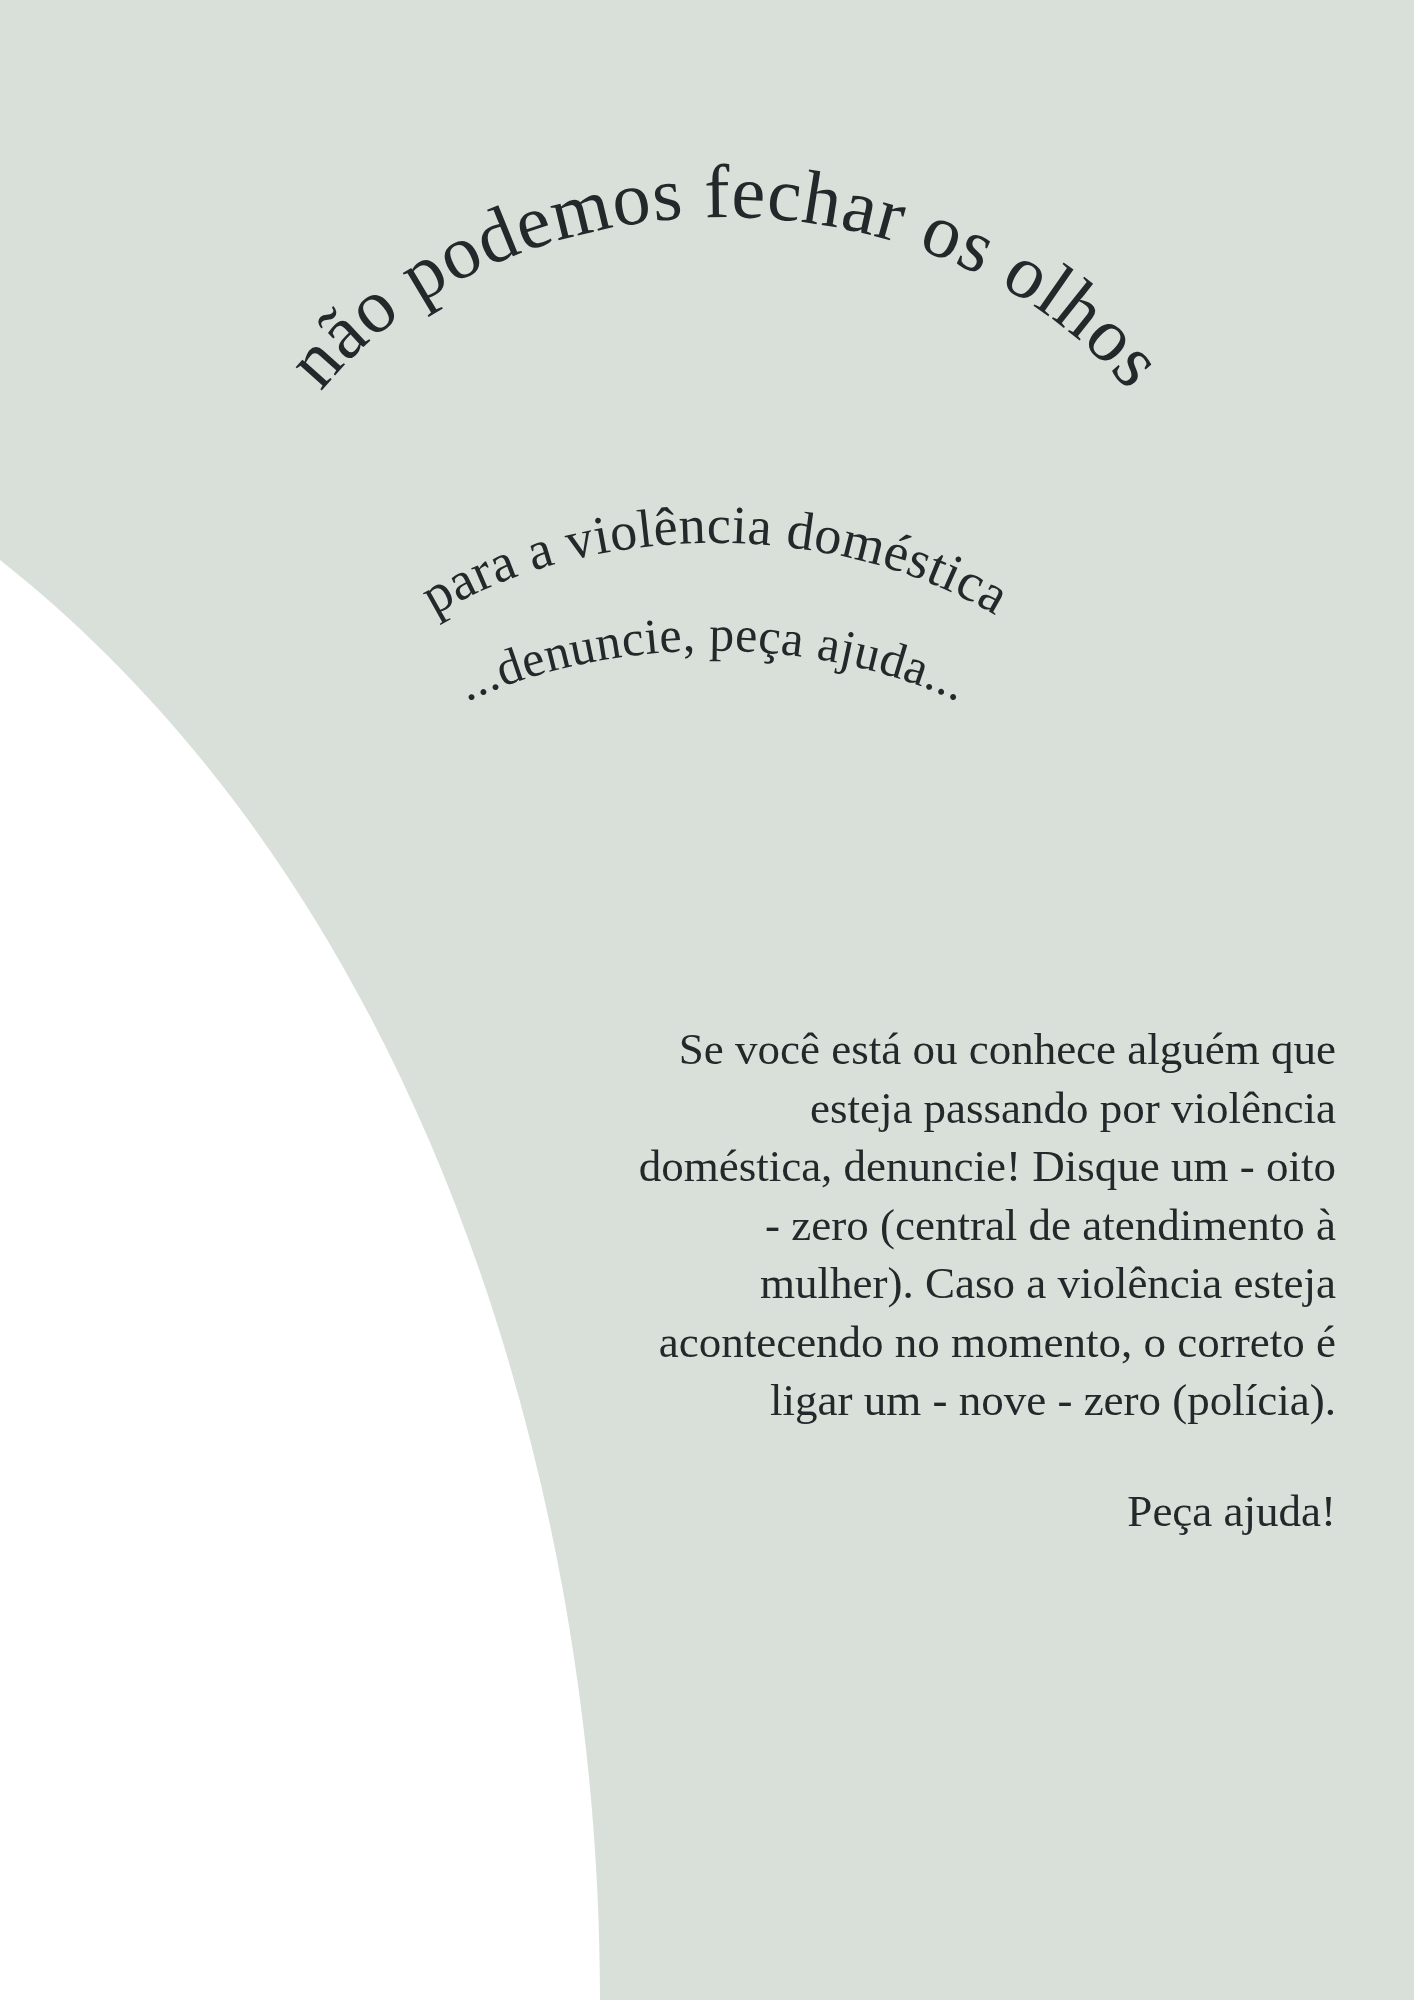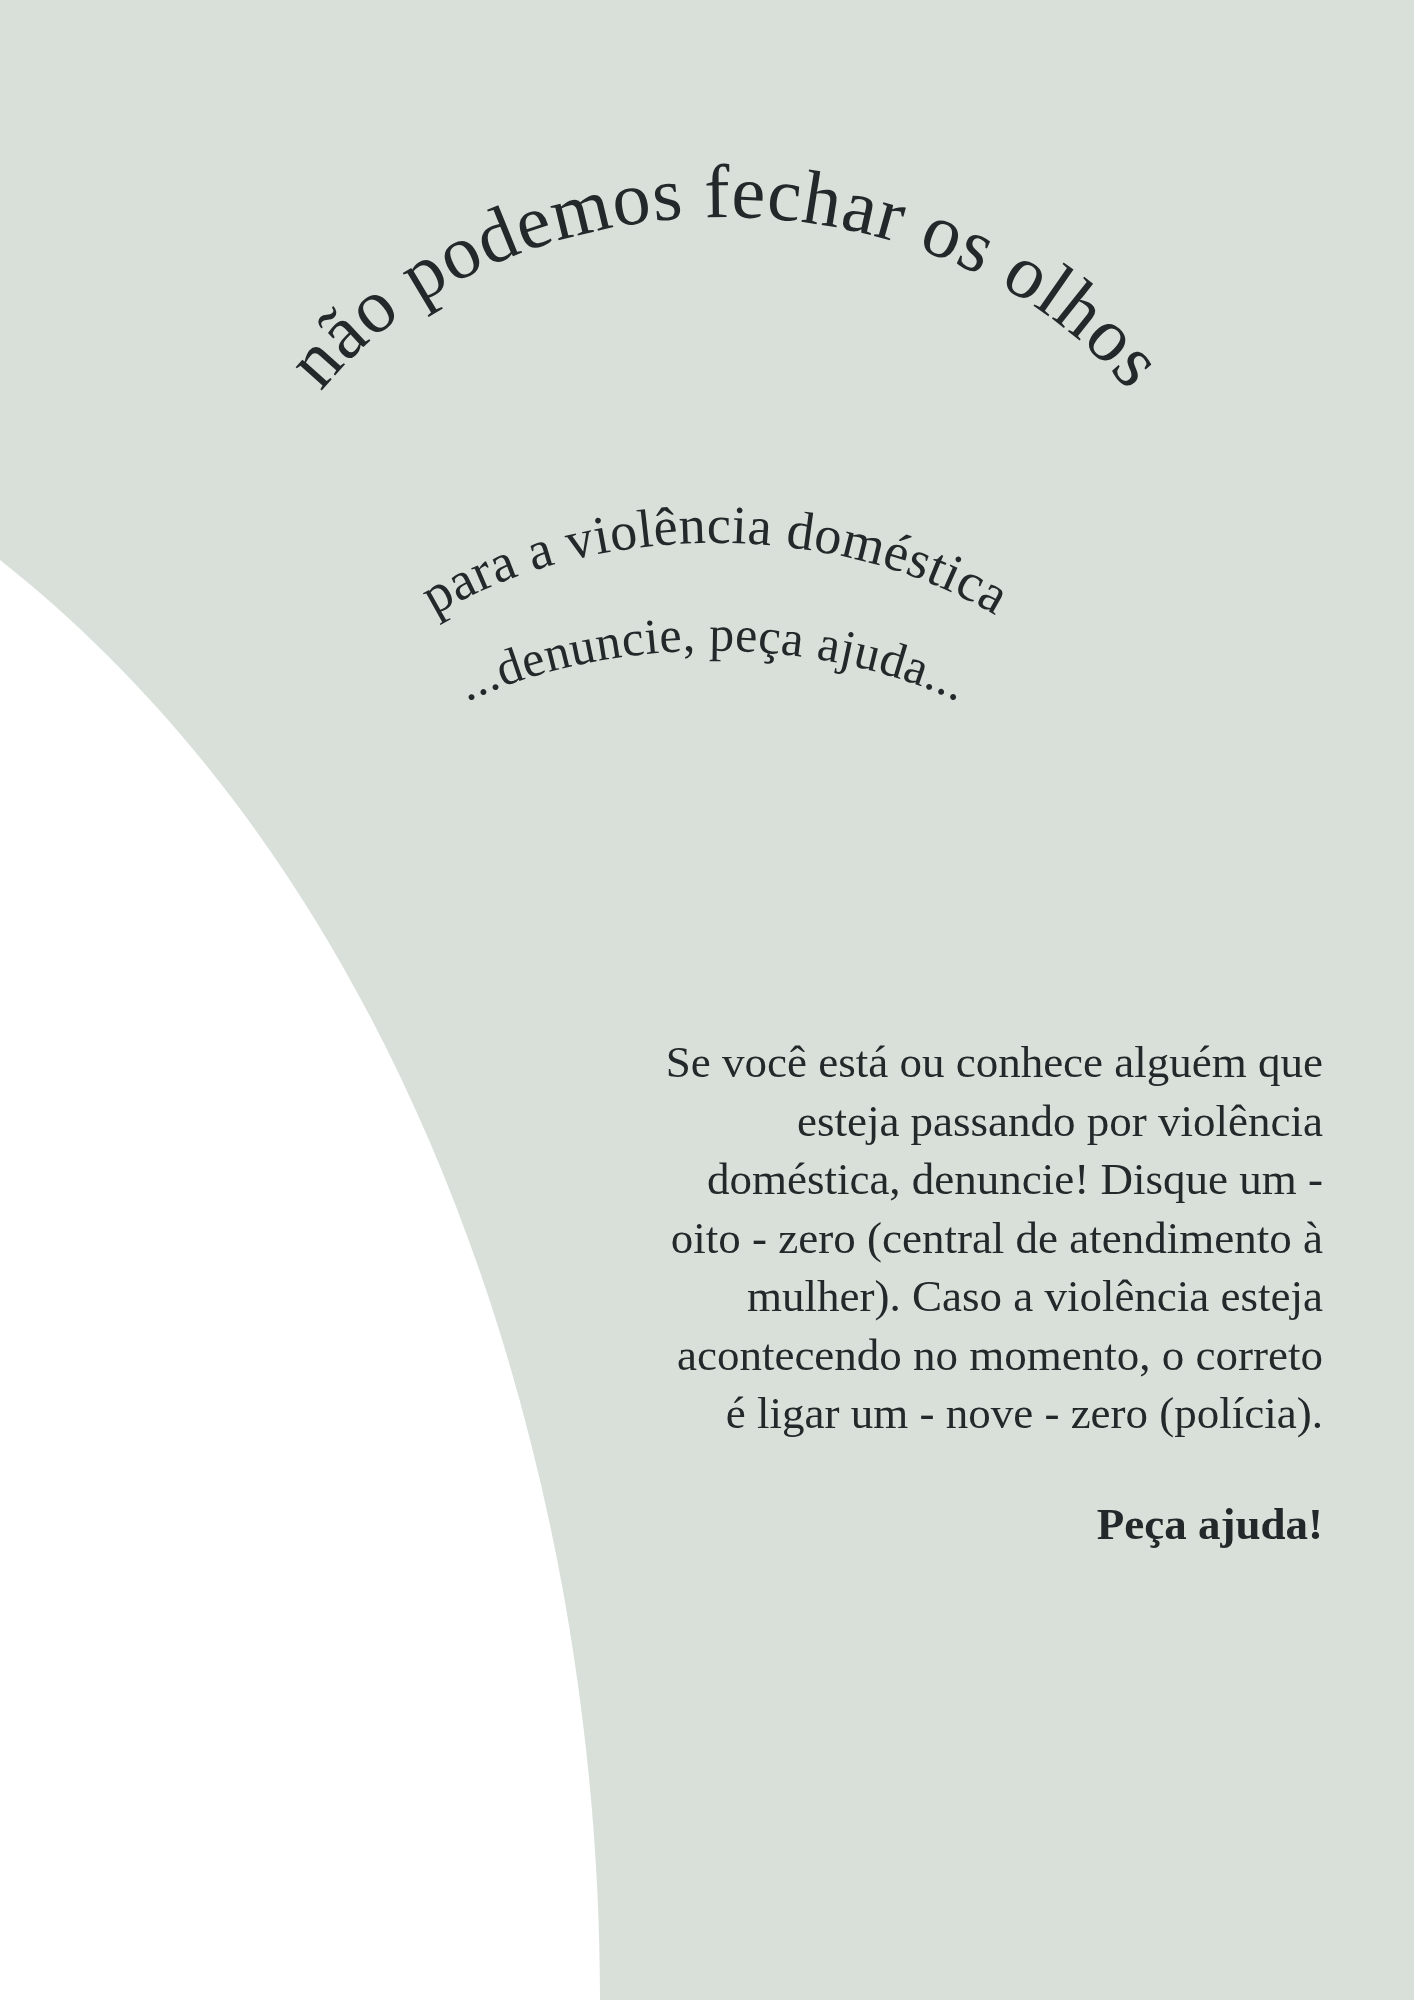--- a/index.html
+++ b/index.html
@@ -56,25 +56,24 @@
     position: absolute;
     right: 78px;
     top: 1020px;
     width: 700px;
     text-align: right;
     color: #23282a;
     font-size: 45px;
     line-height: 1.30;
   }
   .body-block p {
-    margin: 13px;
+    margin: 0;
   }
   .body-block p + p {
     margin-top: 52px;
-    font-weight: bold;
   }
   .closing-line {
     display: block;
   }
 </style>
 </head>
 <body>
 
 <div class="poster">
 

